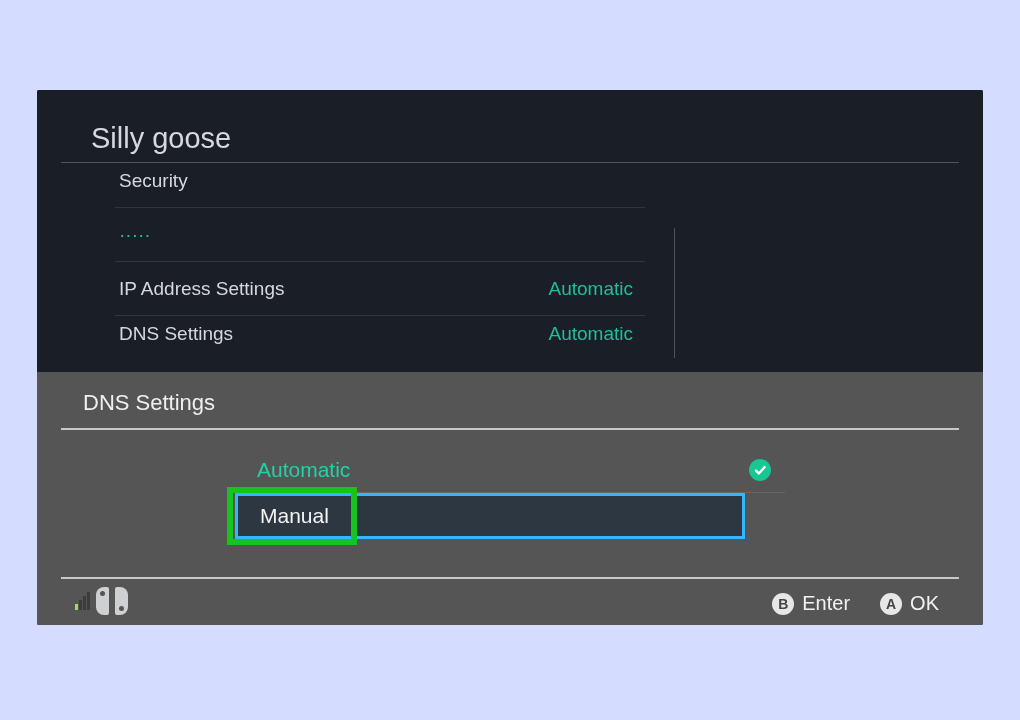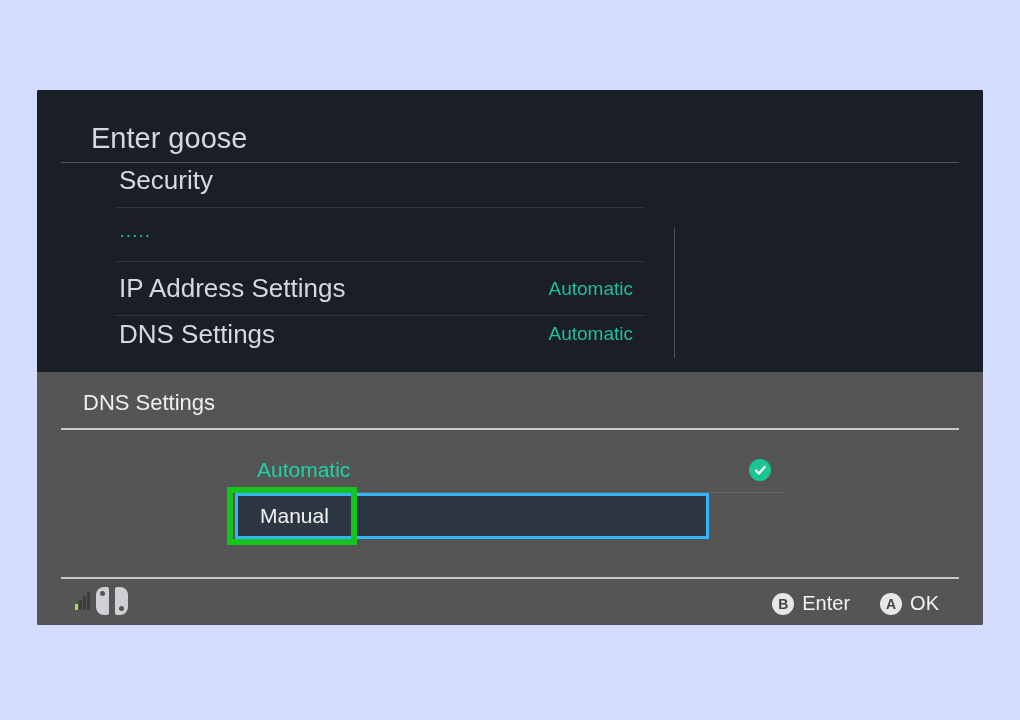--- a/index.html
+++ b/index.html
@@ -57,21 +57,21 @@
     height: 53px;
     border-bottom: 1px solid #32353c;
     padding: 0 4px;
   }
   .setting-row.partial {
     border-bottom: none;
     height: 36px;
     overflow: hidden;
   }
   .setting-label {
-    font-size: 26px;
+    font-size: 19px;
     color: #d6d8de;
   }
   .setting-value {
     font-size: 19px;
     color: #1fbf9c;
     padding-right: 8px;
   }
   .ssid-cut {
     position: absolute;
     left: 78px;
@@ -139,21 +139,21 @@
   .check-badge svg {
     width: 14px; height: 14px;
   }
   .opt-manual-wrap {
     position: relative;
     height: 50px;
   }
   .opt-manual {
     position: absolute;
     left: 0; top: 0;
-    width: 474px; height: 46px;
+    width: 510px; height: 46px;
     background: #2d3742;
     border: 3px solid #33b5ff;
     box-sizing: border-box;
     display: flex;
     align-items: center;
     padding-left: 22px;
     font-size: 21px;
     color: #f4f4f4;
   }
   .green-callout {
@@ -239,21 +239,21 @@
     align-items: center;
     justify-content: center;
   }
 </style>
 </head>
 <body>
 
 <div class="frame">
 
   <div class="top-dark">
-    <div class="top-title">Enter goose</div>
+    <div class="top-title">Silly goose</div>
     <div class="top-hr"></div>
 
     <div class="ssid-cut">
       
     </div>
 
     <div class="settings-list">
 
       <div class="setting-row">
         <span class="setting-label">Security</span>

